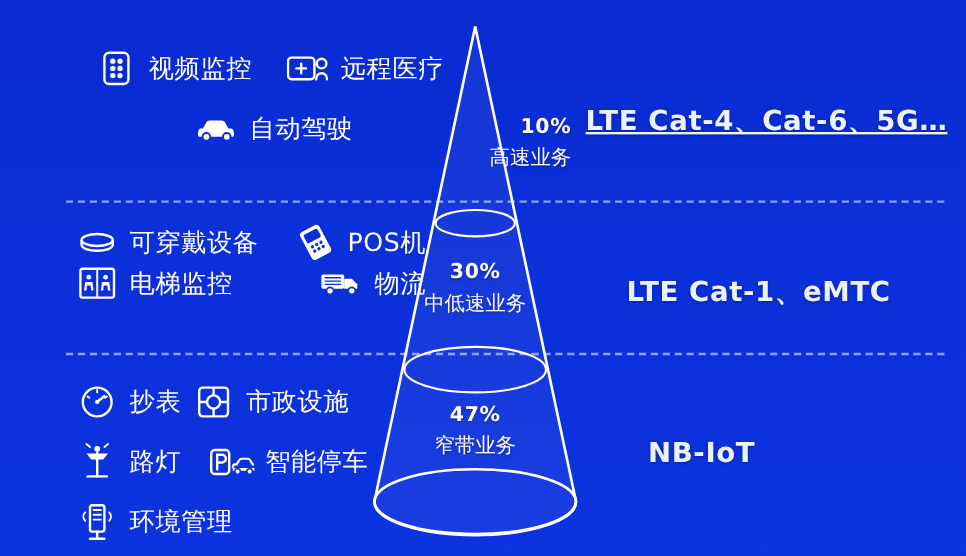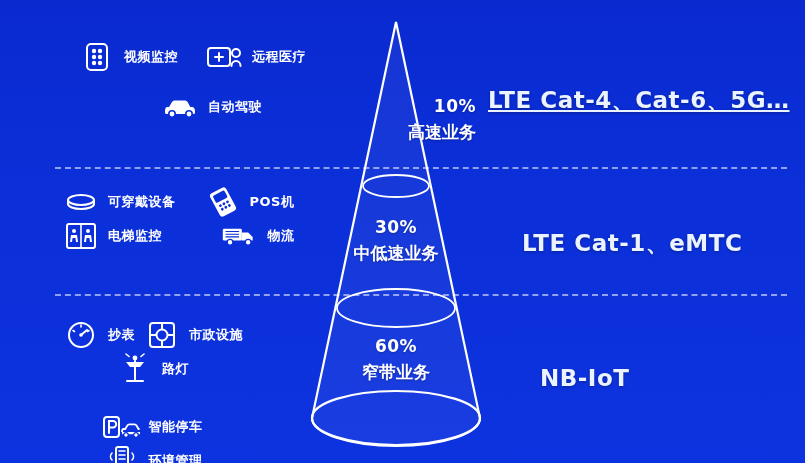--- a/index.html
+++ b/index.html
@@ -47,21 +47,21 @@
     line-height: 1.35;
     text-shadow: 0 1px 2px rgba(0,0,0,0.25);
   }
   .cone-label .pct {
     font-size: 17px;
     font-weight: bold;
     letter-spacing: 0.5px;
   }
   .cone-label .name {
     font-size: 17px;
-    font-weight: bold;
+    font-weight: normal;
     margin-top: 3px;
   }
   #label-top    { top: 95px; text-align: right; }
   #label-mid    { top: 216px; }
   #label-bottom { top: 335px; }
 
   
   .tech {
     position: absolute;
     font-size: 23px;
@@ -89,41 +89,40 @@
   }
   .item .ico {
     width: 38px;
     height: 34px;
     display: flex;
     align-items: center;
     justify-content: center;
     flex: none;
   }
   .item .txt {
-    font-size: 13px;
+    font-size: 21px;
     color: #ffffff;
     white-space: nowrap;
     letter-spacing: 0.5px;
-    font-weight: bold;
   }
   svg { display: block; }
 
   
   #g1 { left: 78px; top: 40px; }
   #g1 .row + .row { margin-top: 16px; }
   #g1 .r1 { gap: 28px; }
   #g1 .r2 { margin-left: 84px; }
 
   #g2 { left: 62px; top: 185px; }
   #g2 .row + .row { margin-top: 0; justify-content: space-between; }
   #g2 .r1 { gap: 28px; }
   #g2 .r2 { gap: 26px; }
 
   #g3 { left: 62px; top: 318px; }
-  #g3 .row + .row { margin-top: 0; flex-direction: column; }
+  #g3 .row + .row { margin-top: 16px; }
   #g3 .r1 { gap: 8px; }
   #g3 .r2 { gap: 24px; }
 </style>
 </head>
 <body>
 
 <div id="page">
 
   <div class="divider" id="div1"></div>
   <div class="divider" id="div2"></div>
@@ -143,21 +142,21 @@
 
   <div class="cone-label" id="label-top">
     <div class="pct">10%</div>
     <div class="name">高速业务</div>
   </div>
   <div class="cone-label" id="label-mid">
     <div class="pct">30%</div>
     <div class="name">中低速业务</div>
   </div>
   <div class="cone-label" id="label-bottom">
-    <div class="pct">60%</div>
+    <div class="pct">47%</div>
     <div class="name">窄带业务</div>
   </div>
 
   <div class="tech" id="tech-1">LTE Cat-4、Cat-6、5G…</div>
   <div class="tech" id="tech-2">LTE Cat-1、eMTC</div>
   <div class="tech" id="tech-3">NB-IoT</div>
 
   <div class="group" id="g1">
     <div class="row r1">
       <div class="item">

